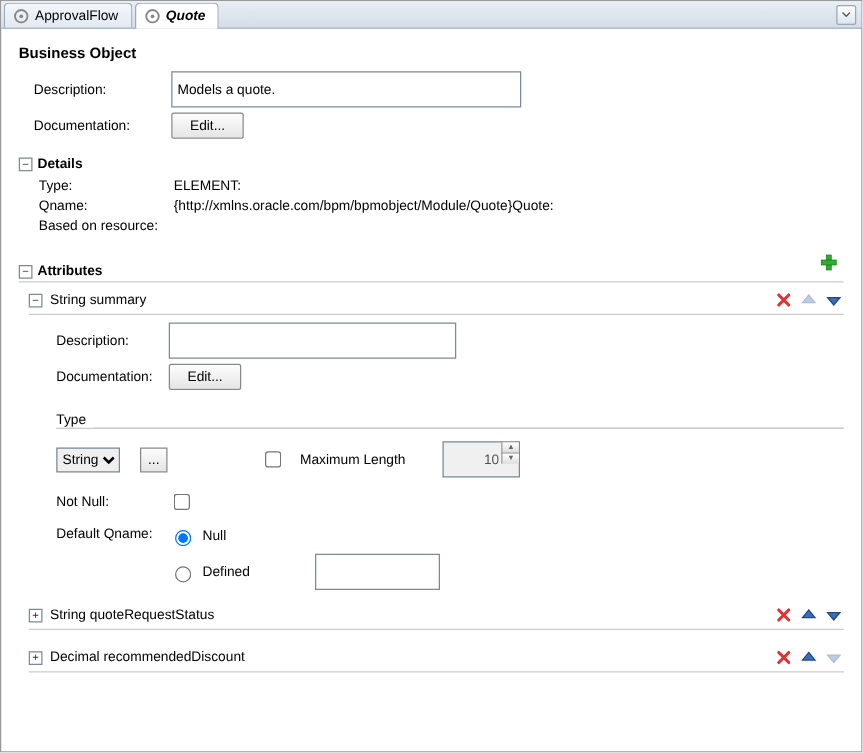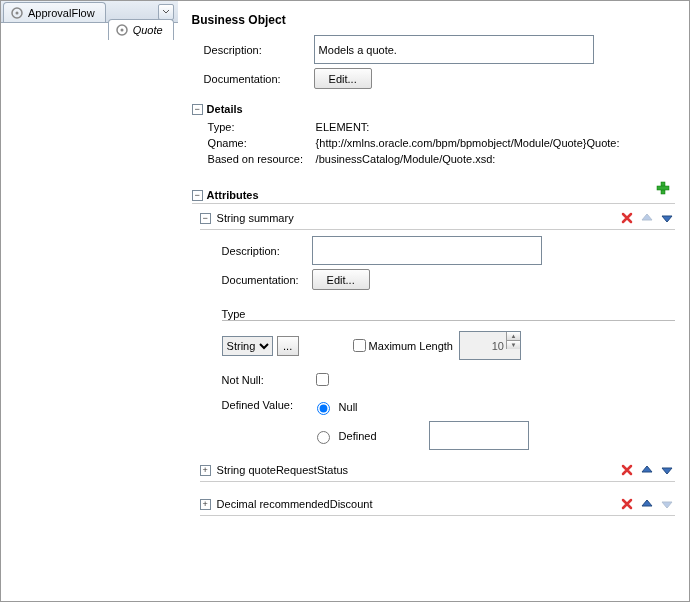--- a/index.html
+++ b/index.html
@@ -9,20 +9,21 @@
     font-size: 11px;
     background: #f0f0f0;
     color: #000;
   }
   .window {
     width: 690px;
     height: 602px;
     background: #fff;
     border: 1px solid #999;
     display: flex;
+    flex-direction: column;
   }
   .tabbar {
     height: 22px;
     background: linear-gradient(#e8eef5, #d4dde8);
     border-bottom: 1px solid #9aa8b8;
     display: flex;
     align-items: flex-end;
     padding: 0 2px;
     position: relative;
   }
@@ -37,22 +38,22 @@
     display: flex;
     align-items: center;
     gap: 4px;
     cursor: pointer;
     background: linear-gradient(#f4f7fb, #e2e9f1);
   }
   .tab.active {
     background: #fff;
     height: 21px;
     position: relative;
-    top: 18px;
-    font-weight: normal;
+    top: 1px;
+    font-weight: bold;
     font-style: italic;
   }
   .tab-icon {
     width: 14px;
     height: 14px;
     display: inline-flex;
     align-items: center;
     justify-content: center;
   }
   .dropdown-btn {
@@ -297,21 +298,20 @@
       <div class="form-row">
         <label>Type:</label>
         <span>ELEMENT:</span>
       </div>
       <div class="form-row">
         <label>Qname:</label>
         <span>{http://xmlns.oracle.com/bpm/bpmobject/Module/Quote}Quote:</span>
       </div>
       <div class="form-row">
         <label>Based on resource:</label>
-        <span>/businessCatalog/Module/Quote.xsd:</span>
       </div>
     </div>
 
     <div class="attrs-header-wrap">
       <div class="collapsible-header">
         <span class="toggle-box">−</span>
         <span class="header-text">Attributes</span>
       </div>
       <span class="plus-icon">
         <svg width="16" height="16" viewBox="0 0 16 16">
@@ -348,21 +348,21 @@
         <label>Description:</label>
         <input type="text" class="desc-attr" value="" style="">
       </div>
       <div class="form-row indented">
         <label>Documentation:</label>
         <button class="btn">Edit...</button>
       </div>
       <div class="type-fieldset">
         <span class="legend">Type</span>
         <div class="line"></div>
-        <div style="display:flex;align-items:center;gap:0;">
+        <div style="display:flex;align-items:center;gap:12px;">
           <select>
             <option>String</option>
           </select>
           <span class="more-btn">...</span>
           <span style="width:50px;"></span>
           <input type="checkbox" style="">
           <span>Maximum Length</span>
           <span style="width:6px;"></span>
           <span class="spinner-wrap">
             <input type="text" class="maxlen" disabled="" value="10" style="">
@@ -370,21 +370,21 @@
               <div>▲</div>
               <div>▼</div>
             </span>
           </span>
         </div>
         <div class="cb-row">
           <label>Not Null:</label>
           <input type="checkbox" style="">
         </div>
         <div style="display:flex;">
-          <label style="width:90px;">Defined Value:</label>
+          <label style="width:90px;">Default Qname:</label>
           <div class="radio-group">
             <div class="radio-line">
               <input type="radio" name="defv" checked="" style="">
               <span>Null</span>
             </div>
             <div class="radio-line">
               <input type="radio" name="defv" style="">
               <span>Defined</span>
               <span style="width:40px;"></span>
               <input type="text" class="default-val" style="">

